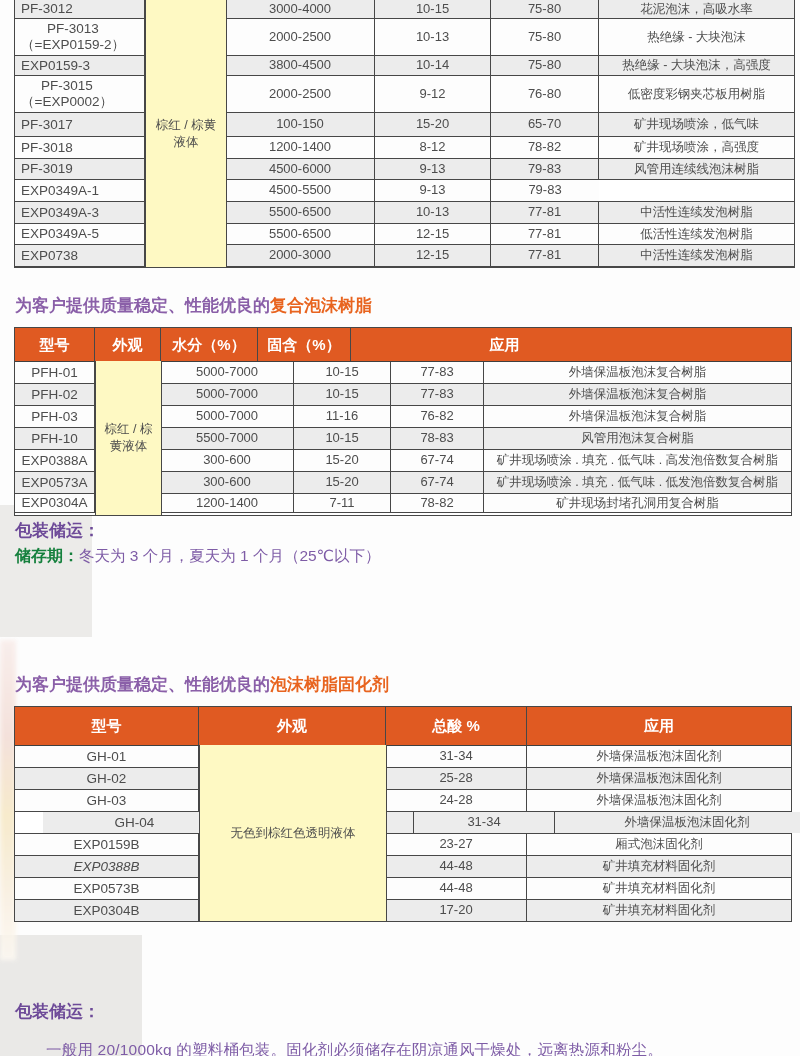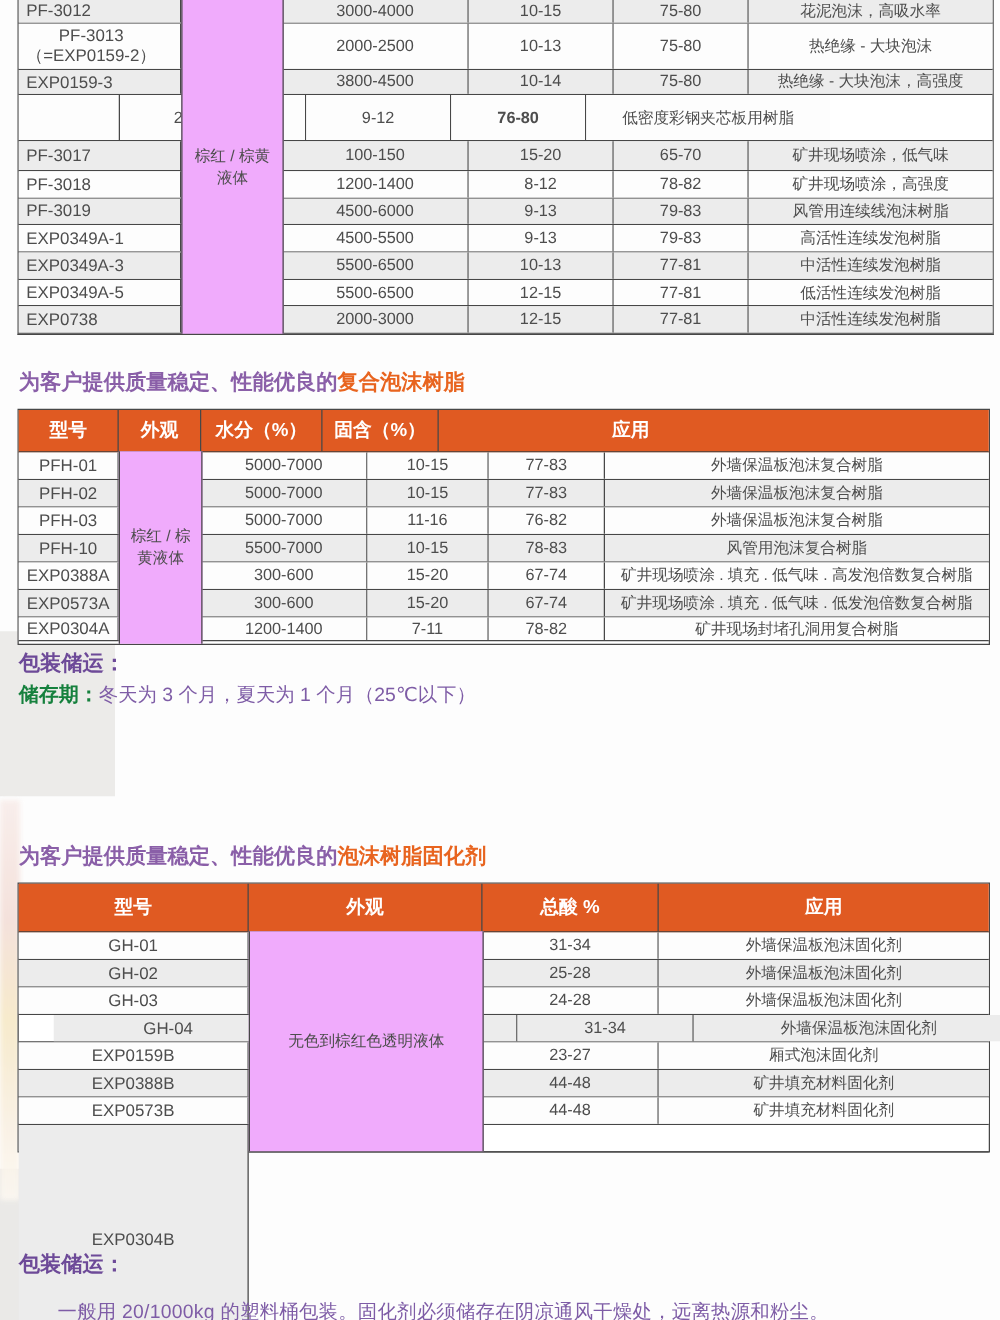--- a/index.html
+++ b/index.html
@@ -24,21 +24,21 @@
     justify-content:center;white-space:pre-line;line-height:1.15;overflow:hidden;}
   .td:last-child,.th:last-child{border-right:none;}
   .td{font-size:13px;}
   .td.model{font-size:13.5px;}
   .td.left{justify-content:flex-start;padding-left:6px;text-align:center;}
   .td.app{font-size:12.5px;white-space:nowrap;}
   .thead{display:flex;background:#e05a22;border-bottom:1px solid #3f3f3f;}
   .th{color:#fff;font-weight:bold;font-size:15px;white-space:nowrap;}
   .gray{background:#ececec;}
   .white{background:#fdfdfd;}
-  .merged{position:absolute;box-sizing:border-box;background:#f0abfc;
+  .merged{position:absolute;box-sizing:border-box;background:#fef9c3;
     border-left:1px solid #474747;border-right:1px solid #474747;
     display:flex;align-items:center;justify-content:center;text-align:center;
     font-size:12.5px;line-height:1.35;padding:0 5px;color:#4d4d4d;}
   
   .sec-title{position:absolute;left:15px;font-size:17px;font-weight:bold;color:#8a5fa8;white-space:nowrap;}
   .sec-title .accent{color:#e8641f;}
   
   .pblock{position:absolute;left:15px;width:762px;color:#7e5ca6;}
   .pheading{font-size:17px;font-weight:bold;color:#6d4a98;}
   .pbody{font-size:15.5px;line-height:33px;text-indent:31px;letter-spacing:.2px;}
@@ -72,24 +72,26 @@
     </div>
     <div class="trow" style="height: 20px;">
       <div class="td gray model left" style="width: 130px; flex: 0 0 130px;">EXP0159-3</div>
       <div class="td gray" style="width: 81px; flex: 0 0 81px;"></div>
       <div class="td gray" style="width: 149px; flex: 0 0 149px;">3800-4500</div>
       <div class="td gray" style="width: 116px; flex: 0 0 116px;">10-14</div>
       <div class="td gray" style="width: 108px; flex: 0 0 108px;">75-80</div>
       <div class="td gray app" style="width: 195px; flex: 0 0 195px;">热绝缘 - 大块泡沫，高强度</div>
     </div>
     <div class="trow" style="height: 37px;">
+      <div class="td white model left" style="width: 130px; flex: 0 0 130px;">PF-3015
+（=EXP0002）</div>
       <div class="td white" style="width: 81px; flex: 0 0 81px;"></div>
       <div class="td white" style="width: 149px; flex: 0 0 149px;">2000-2500</div>
       <div class="td white" style="width: 116px; flex: 0 0 116px;">9-12</div>
-      <div class="td white" style="width: 108px; flex: 0 0 108px; font-weight: bold;">76-80</div>
+      <div class="td white" style="width: 108px; flex: 0 0 108px;">76-80</div>
       <div class="td white app" style="width: 195px; flex: 0 0 195px;">低密度彩钢夹芯板用树脂</div>
     </div>
     <div class="trow" style="height: 24px;">
       <div class="td gray model left" style="width: 130px; flex: 0 0 130px;">PF-3017</div>
       <div class="td gray" style="width: 81px; flex: 0 0 81px;"></div>
       <div class="td gray" style="width: 149px; flex: 0 0 149px;">100-150</div>
       <div class="td gray" style="width: 116px; flex: 0 0 116px;">15-20</div>
       <div class="td gray" style="width: 108px; flex: 0 0 108px;">65-70</div>
       <div class="td gray app" style="width: 195px; flex: 0 0 195px;">矿井现场喷涂，低气味</div>
     </div>
@@ -108,21 +110,20 @@
       <div class="td gray" style="width: 116px; flex: 0 0 116px;">9-13</div>
       <div class="td gray" style="width: 108px; flex: 0 0 108px;">79-83</div>
       <div class="td gray app" style="width: 195px; flex: 0 0 195px;">风管用连续线泡沫树脂</div>
     </div>
     <div class="trow" style="height: 22px;">
       <div class="td white model left" style="width: 130px; flex: 0 0 130px;">EXP0349A-1</div>
       <div class="td white" style="width: 81px; flex: 0 0 81px;"></div>
       <div class="td white" style="width: 149px; flex: 0 0 149px;">4500-5500</div>
       <div class="td white" style="width: 116px; flex: 0 0 116px;">9-13</div>
       <div class="td white" style="width: 108px; flex: 0 0 108px;">79-83</div>
-      <div class="td white app" style="width: 195px; flex: 0 0 195px;">高活性连续发泡树脂</div>
     </div>
     <div class="trow" style="height: 22px;">
       <div class="td gray model left" style="width: 130px; flex: 0 0 130px;">EXP0349A-3</div>
       <div class="td gray" style="width: 81px; flex: 0 0 81px;"></div>
       <div class="td gray" style="width: 149px; flex: 0 0 149px;">5500-6500</div>
       <div class="td gray" style="width: 116px; flex: 0 0 116px;">10-13</div>
       <div class="td gray" style="width: 108px; flex: 0 0 108px;">77-81</div>
       <div class="td gray app" style="width: 195px; flex: 0 0 195px;">中活性连续发泡树脂</div>
     </div>
     <div class="trow" style="height: 21px;">
@@ -255,32 +256,32 @@
       <div class="td gray" style="width: 141px; flex: 0 0 141px;">31-34</div>
       <div class="td gray app" style="width: 264px; flex: 0 0 264px;">外墙保温板泡沫固化剂</div>
     </div>
     <div class="trow" style="height: 22px;">
       <div class="td white model" style="width: 184px; flex: 0 0 184px;">EXP0159B</div>
       <div class="td white" style="width: 187px; flex: 0 0 187px;"></div>
       <div class="td white" style="width: 141px; flex: 0 0 141px;">23-27</div>
       <div class="td white app" style="width: 264px; flex: 0 0 264px;">厢式泡沫固化剂</div>
     </div>
     <div class="trow" style="height: 22px;">
-      <div class="td gray model" style="width: 184px; flex: 0 0 184px;">EXP0388B</div>
+      <div class="td gray model" style="width: 184px; flex: 0 0 184px; font-style: italic;">EXP0388B</div>
       <div class="td gray" style="width: 187px; flex: 0 0 187px;"></div>
       <div class="td gray" style="width: 141px; flex: 0 0 141px;">44-48</div>
       <div class="td gray app" style="width: 264px; flex: 0 0 264px;">矿井填充材料固化剂</div>
     </div>
     <div class="trow" style="height: 22px;">
       <div class="td white model" style="width: 184px; flex: 0 0 184px;">EXP0573B</div>
       <div class="td white" style="width: 187px; flex: 0 0 187px;"></div>
       <div class="td white" style="width: 141px; flex: 0 0 141px;">44-48</div>
       <div class="td white app" style="width: 264px; flex: 0 0 264px;">矿井填充材料固化剂</div>
     </div>
-    <div class="trow" style="height: 22px; flex-direction: column;">
+    <div class="trow" style="height: 22px;">
       <div class="td gray model" style="width: 184px; flex: 0 0 184px;">EXP0304B</div>
       <div class="td gray" style="width: 187px; flex: 0 0 187px;"></div>
       <div class="td gray" style="width: 141px; flex: 0 0 141px;">17-20</div>
       <div class="td gray app" style="width: 264px; flex: 0 0 264px;">矿井填充材料固化剂</div>
     </div>
     <div class="merged" style="left: 184px; top: 38px; width: 188px; height: 176px;">无色到棕红色透明液体</div>
   </div>
 
 <div class="pblock" style="top:1000px">
   <div class="pheading">包装储运：</div>

